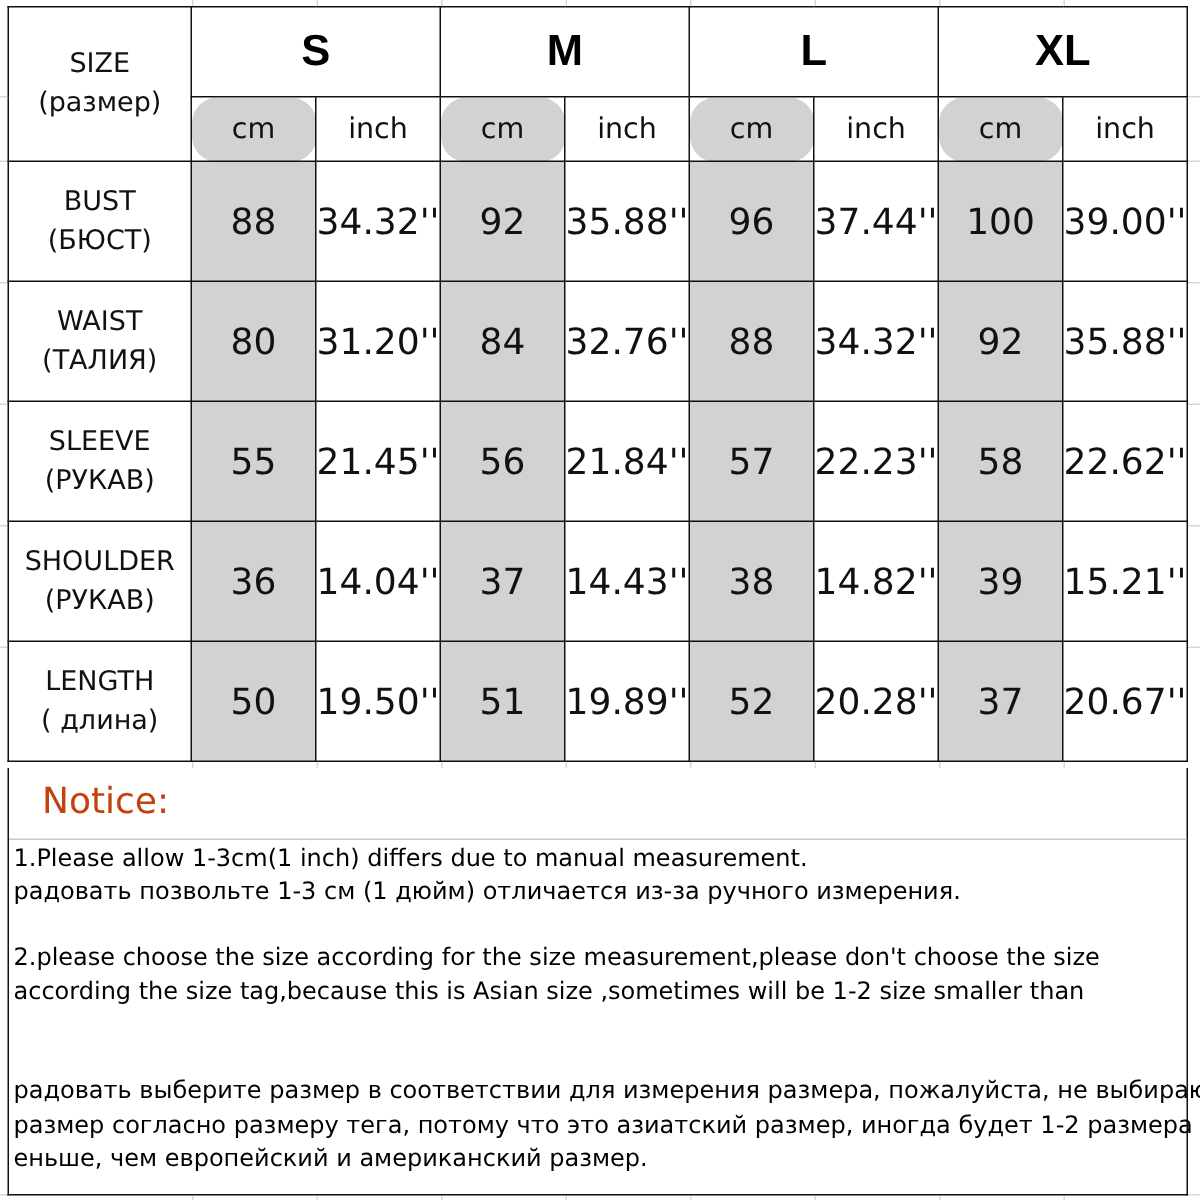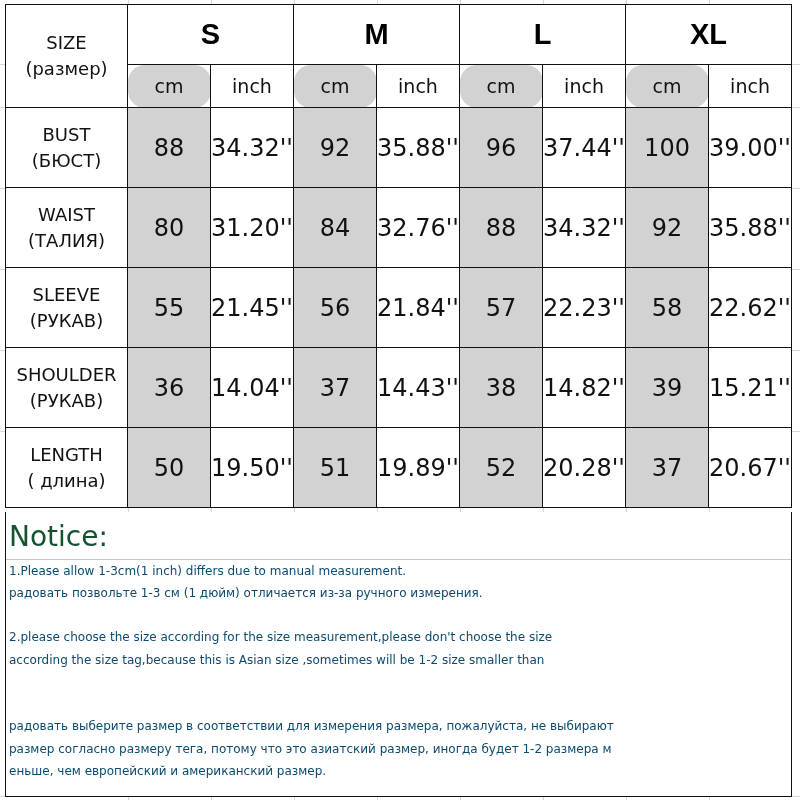--- a/index.html
+++ b/index.html
@@ -19,23 +19,23 @@
   .r-unit { height:43px; }
   .r-data { height:80px; }
   .size-header { font-family:"Liberation Sans", sans-serif; font-weight:bold; font-size:29px; color:#000; }
   .label-cell { font-size:18px; line-height:26px; }
   .unit-cell { font-size:19px;border-radius:17px; }
   .val-cell { font-size:24px; }
   .gray { background:#d2d2d2; }
 
   .notice-box { position:absolute; left:5px; top:512px; width:785px; height:284px;
                 border-left:1.5px solid #111; border-right:1.5px solid #111; border-bottom:1.5px solid #111; background:#fff; }
-  .notice-title { position:absolute; left:3px; top:8px; font-size:28px; color:#14532d; }
+  .notice-title { position:absolute; left:22px; top:8px; font-size:24px; color:#c2410c; }
   .notice-sep { position:absolute; left:0; right:0; top:47px; height:1px; background:#c8c8c8; }
-  .notice-text { position:absolute; left:3px; font-size:12px; line-height:23px; color:#0c4a6e; white-space:nowrap; }
+  .notice-text { position:absolute; left:3px; font-size:16px; line-height:23px; color:#000000; white-space:nowrap; }
 </style>
 </head>
 <body>
 
 <div class="sheet-grid">
   <div class="gv" style="left:128px"></div>
     <div class="gv" style="left:211px"></div>
   <div class="gv" style="left:294px"></div>
     <div class="gv" style="left:377px"></div>
   <div class="gv" style="left:460px"></div>

